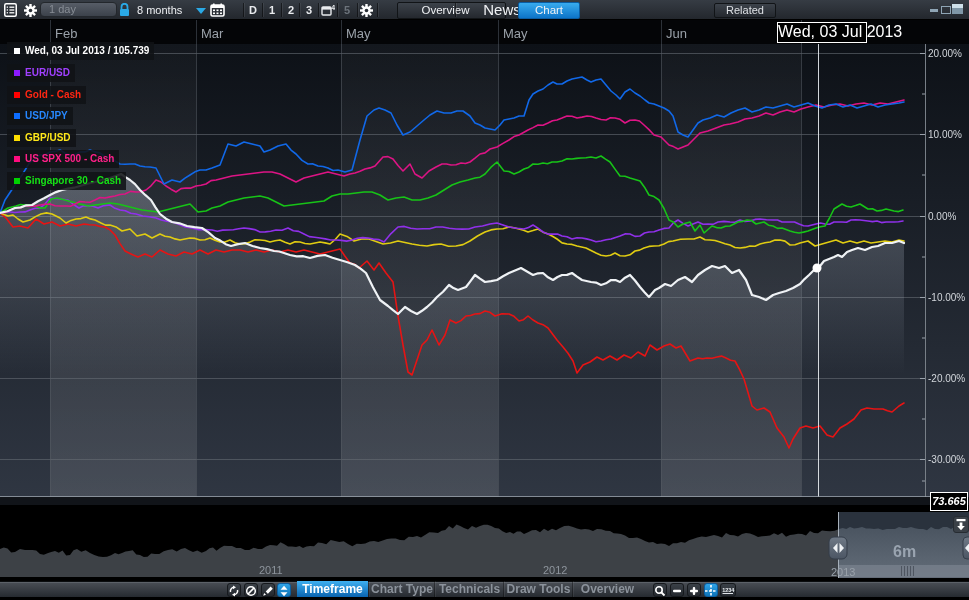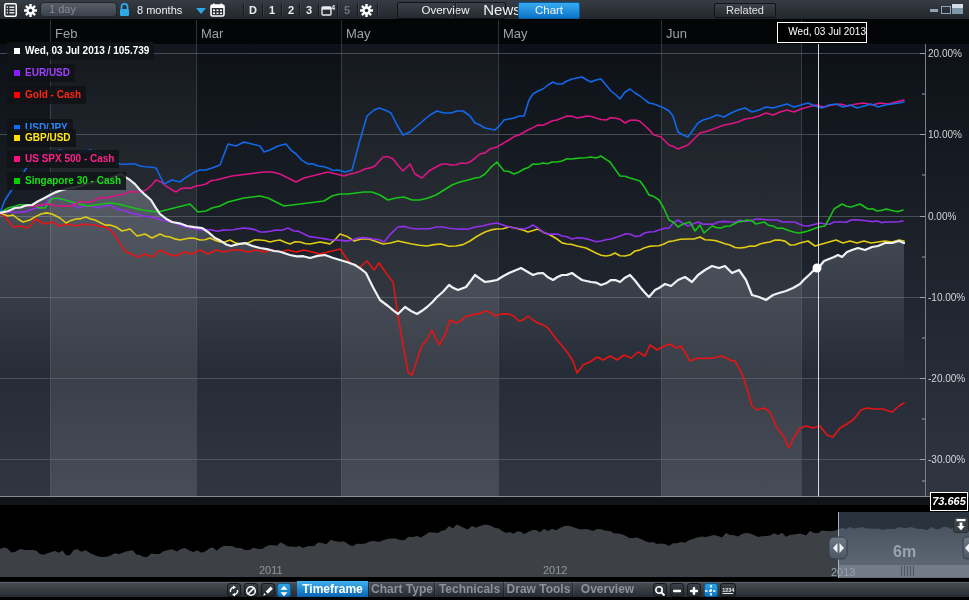--- a/index.html
+++ b/index.html
@@ -16,21 +16,21 @@
 .cellch{top:4px;width:18px;text-align:center;color:#e9ebee;font-size:11px;font-weight:bold;}
 .tab{top:2px;height:17px;box-sizing:border-box;border:1px solid #111417;border-radius:2px;
  background:linear-gradient(#3c424a,#24282e);color:#f0f2f5;font-size:12px;text-align:center;line-height:15px;}
 .tabblue{background:linear-gradient(#38abee,#0d74c8);border-color:#0a5ca2;}
 
 #mstrip{left:0;top:20px;width:969px;height:24px;background:#040507;}
 .mlabel{top:26px;color:#9aa1a9;font-size:13px;}
 .msep{top:20px;width:1px;height:24px;background:#2c3138;}
 
 #tip{left:777px;top:22px;width:88px;height:19px;background:#000;border:1px solid #fff;
- color:#fff;font-size:10px;text-align:right;line-height:18px;white-space:nowrap;}
+ color:#fff;font-size:16px;text-align:right;line-height:18px;white-space:nowrap;}
 
 .leg{left:7px;background:rgba(16,18,22,.87);padding:3px 5px 4px 7px;font-size:10px;
  font-weight:bold;white-space:nowrap;}
 .sq{display:inline-block;width:6px;height:6px;margin-right:5px;}
 
 #btoolbar{left:0;top:581px;width:969px;height:16px;
  background:linear-gradient(#4a4f56,#262a30);border-top:1px solid #0b0d0f;box-sizing:border-box;box-shadow:inset 0 1px 0 #5c6168;}
 .bbtn{top:583px;height:14px;width:14px;border-radius:3px;background:linear-gradient(#3a4047,#24282e);
  border:1px solid #16191d;box-sizing:border-box;}
 .bbtn svg{display:block;margin:1px auto;}
@@ -266,21 +266,21 @@
 <div class="abs msep" style="left:50px"></div>
 <div class="abs msep" style="left:196px"></div>
 <div class="abs msep" style="left:341px"></div>
 <div class="abs msep" style="left:498px"></div>
 <div class="abs msep" style="left:661px"></div>
 <div class="abs msep" style="left:801px"></div>
 <div class="abs" id="tip">Wed, 03 Jul 2013</div>
 <div class="abs leg" style="top:42px;color:#ffffff"><span class="sq" style="background:#ffffff"></span>Wed, 03 Jul 2013 / 105.739</div>
 <div class="abs leg" style="top:64px;color:#a040ff"><span class="sq" style="background:#8c1aff"></span>EUR/USD</div>
 <div class="abs leg" style="top:86px;color:#ff2613"><span class="sq" style="background:#ff0000"></span>Gold - Cash</div>
-<div class="abs leg" style="top:119px;color:#2788ff"><span class="sq" style="background:#0d6dff"></span>USD/JPY</div>
+<div class="abs leg" style="top:107px;color:#2788ff"><span class="sq" style="background:#0d6dff"></span>USD/JPY</div>
 <div class="abs leg" style="top:129px;color:#ffe81a"><span class="sq" style="background:#ffdf00"></span>GBP/USD</div>
 <div class="abs leg" style="top:150px;color:#ff2089"><span class="sq" style="background:#ff0c7e"></span>US SPX 500 - Cash</div>
 <div class="abs leg" style="top:172px;color:#16e016"><span class="sq" style="background:#00d200"></span>Singapore 30 - Cash</div>
 <div class="abs" id="pricetag">73.665</div>
 <div class="abs" id="dlbtn">
     <svg width="14" height="15" viewBox="0 0 14 15" style="display:block">
  <rect x="2.5" y="2" width="9" height="2.2" fill="#fff"></rect>
  <rect x="5.6" y="5.5" width="2.8" height="4" fill="#fff"></rect>
  <path d="M3.2 9 L10.8 9 L7 13.2 Z" fill="#fff"></path>
     </svg>

